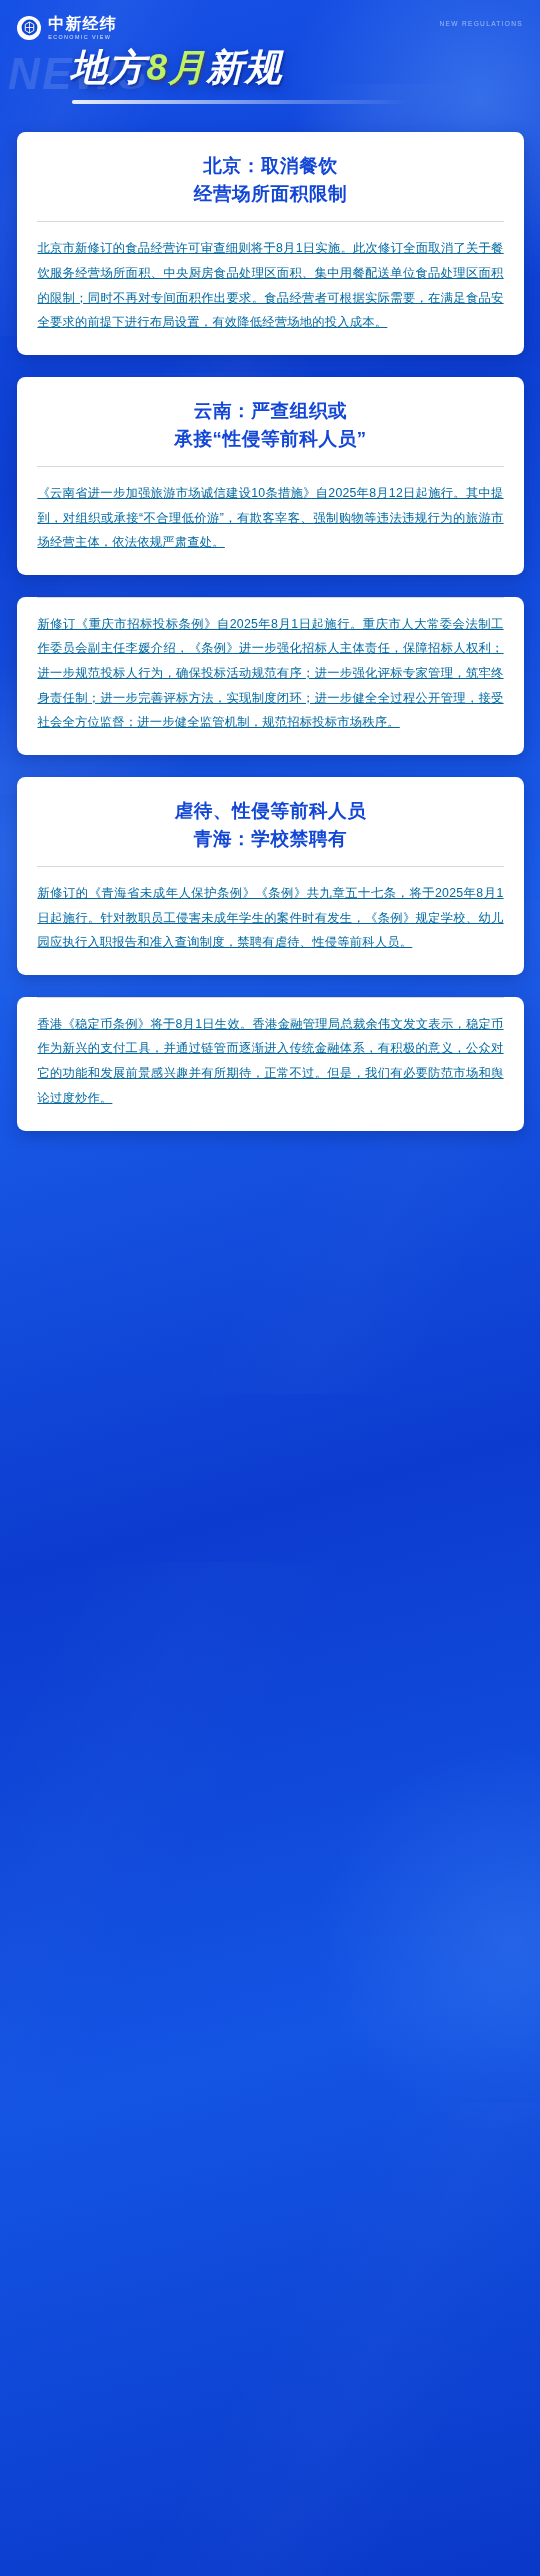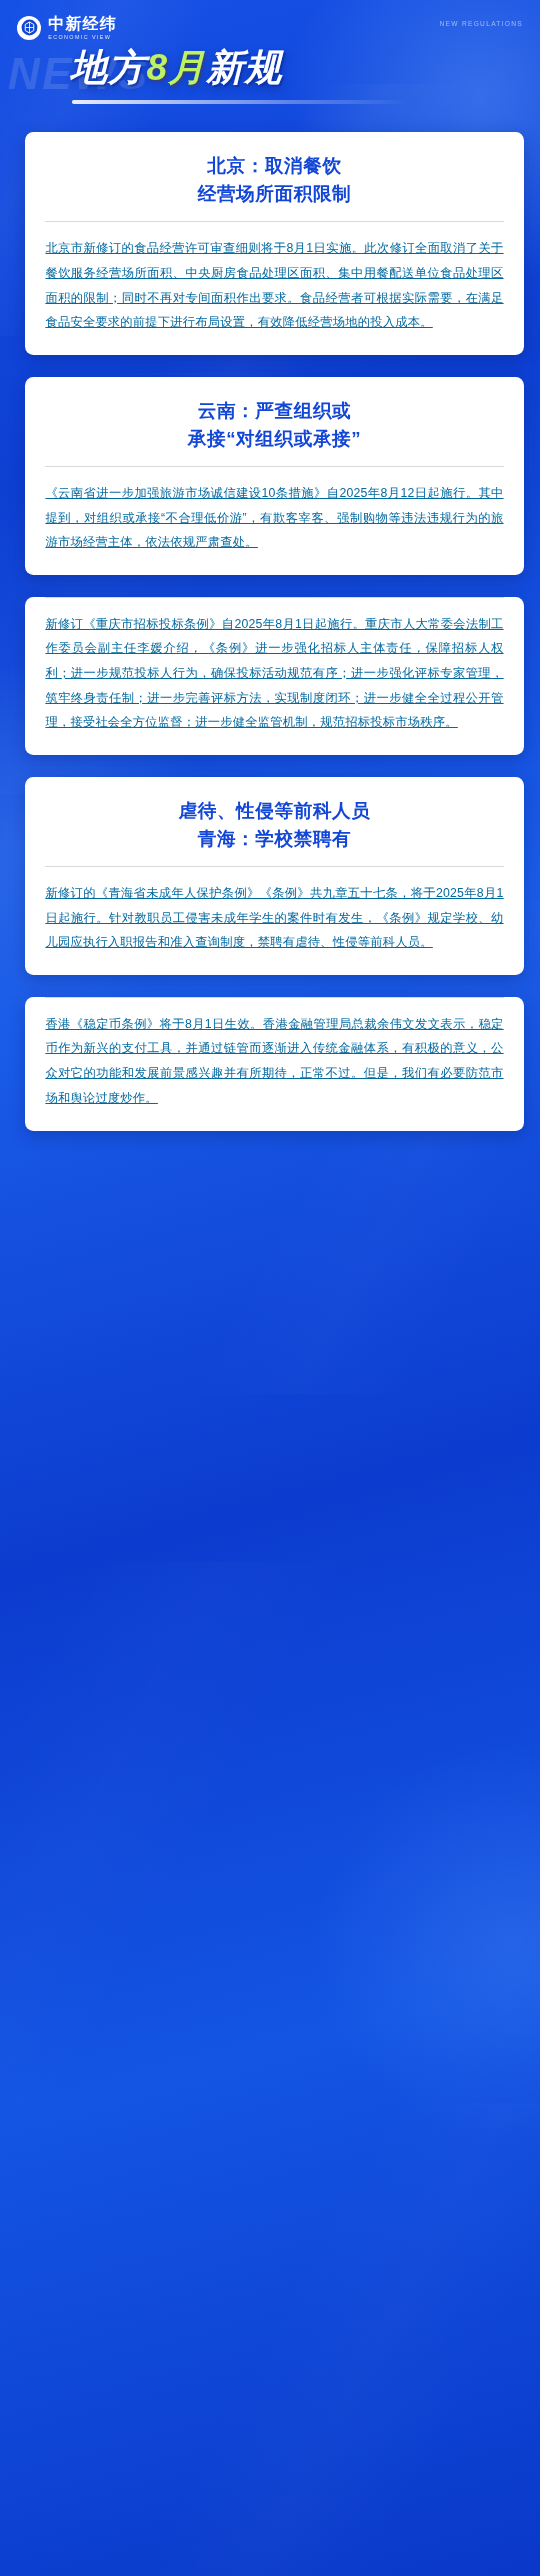--- a/index.html
+++ b/index.html
@@ -108,21 +108,21 @@
   .title-underline {
     position: absolute;
     left: 72px; top: 100px;
     width: 336px; height: 3.6px;
     background: linear-gradient(90deg, rgba(255,255,255,.9), rgba(255,255,255,0));
     z-index: 3;
     border-radius: 1.8px;
   }
 
   
-  .cards { position: relative; z-index: 6; padding: 0 17px 36px 17px; margin-left: 8px; }
+  .cards { position: relative; z-index: 6; padding: 0 17px 36px 17px; }
   .card {
     background: #ffffff;
     border-radius: 8.4px;
     margin-bottom: 21.6px;
     box-shadow: 0 4.8px 15.6px rgba(3,25,100,.28);
     overflow: hidden;
   }
   .card-head {
     padding: 20.4px 18px 13.2px 18px;
     text-align: center;
@@ -197,21 +197,21 @@
     </div>
     <div class="divider"></div>
     <div class="card-body">
       <p>北京市新修订的食品经营许可审查细则将于8月1日实施。此次修订全面取消了关于餐饮服务经营场所面积、中央厨房食品处理区面积、集中用餐配送单位食品处理区面积的限制；同时不再对专间面积作出要求。食品经营者可根据实际需要，在满足食品安全要求的前提下进行布局设置，有效降低经营场地的投入成本。</p>
     </div>
   </div>
 
   <div class="card">
     <div class="card-head">
       <div class="card-title">云南：严查组织或</div>
-      <div class="card-title">承接“对组织或承接”</div>
+      <div class="card-title">承接“性侵等前科人员”</div>
     </div>
     <div class="divider"></div>
     <div class="card-body">
       <p>《云南省进一步加强旅游市场诚信建设10条措施》自2025年8月12日起施行。其中提到，对组织或承接“不合理低价游”，有欺客宰客、强制购物等违法违规行为的旅游市场经营主体，依法依规严肃查处。</p>
     </div>
   </div>
 
   <div class="card">
     <div class="divider"></div>
     <div class="card-body">

